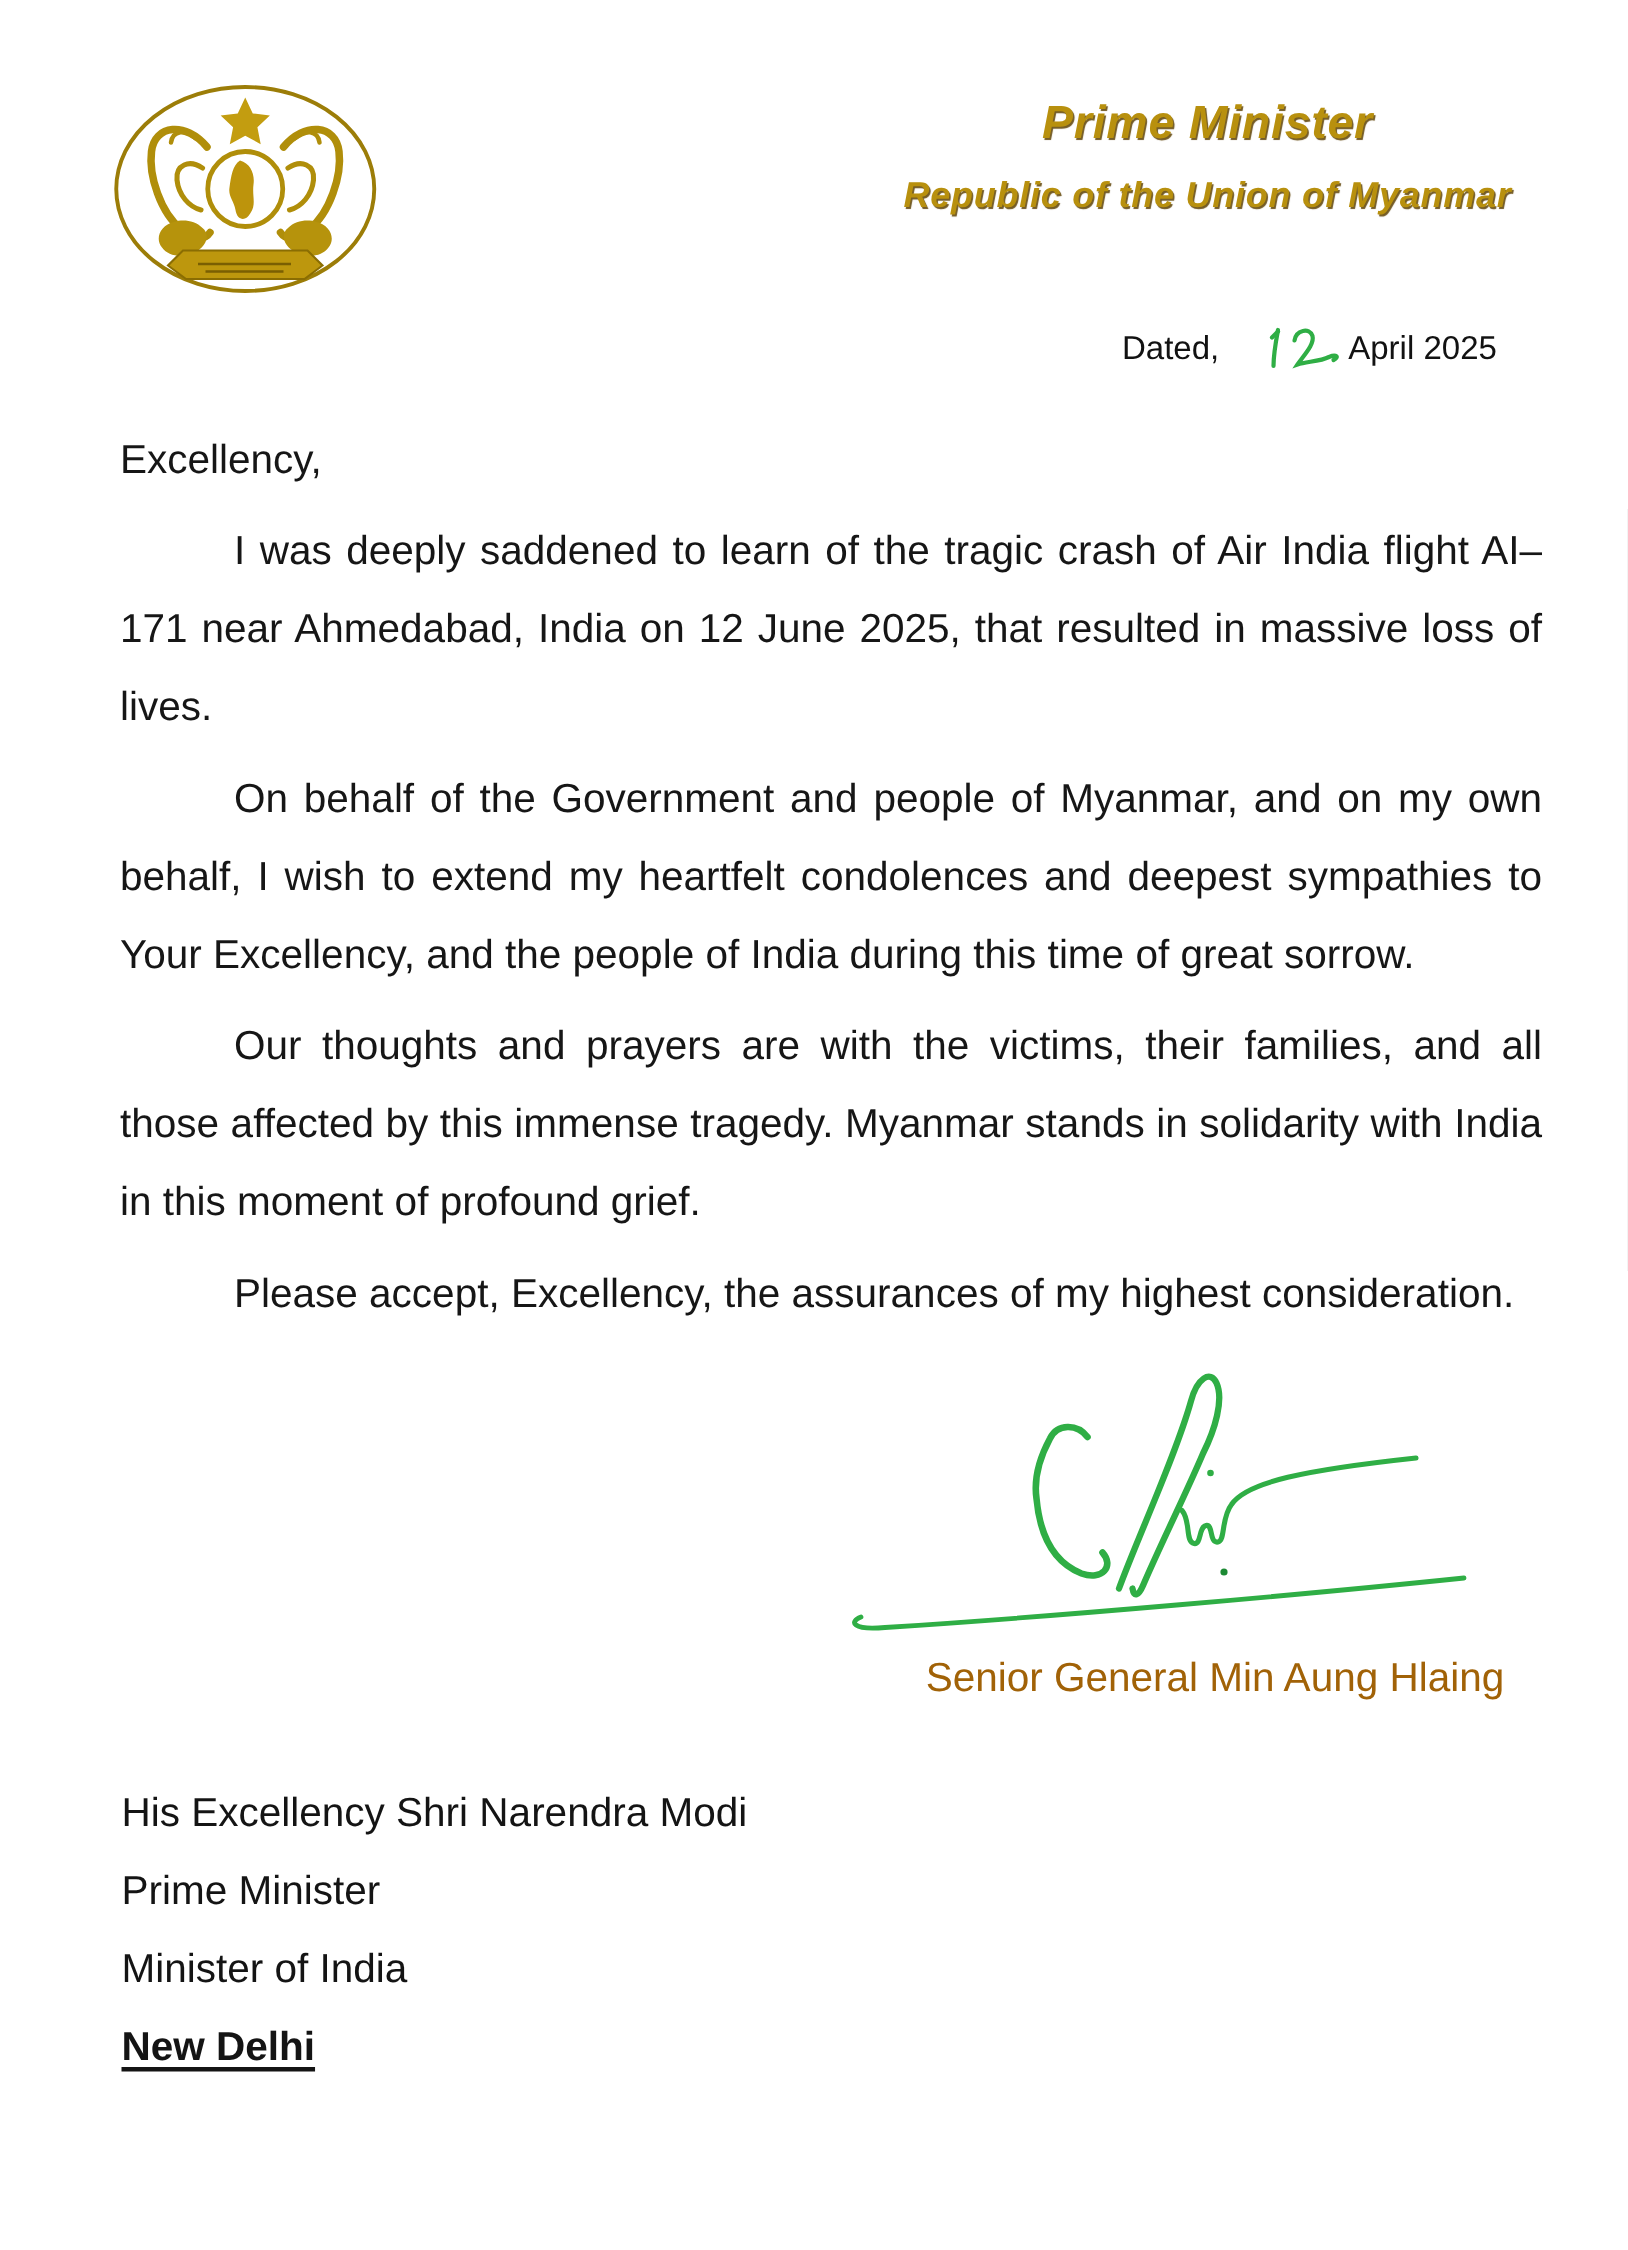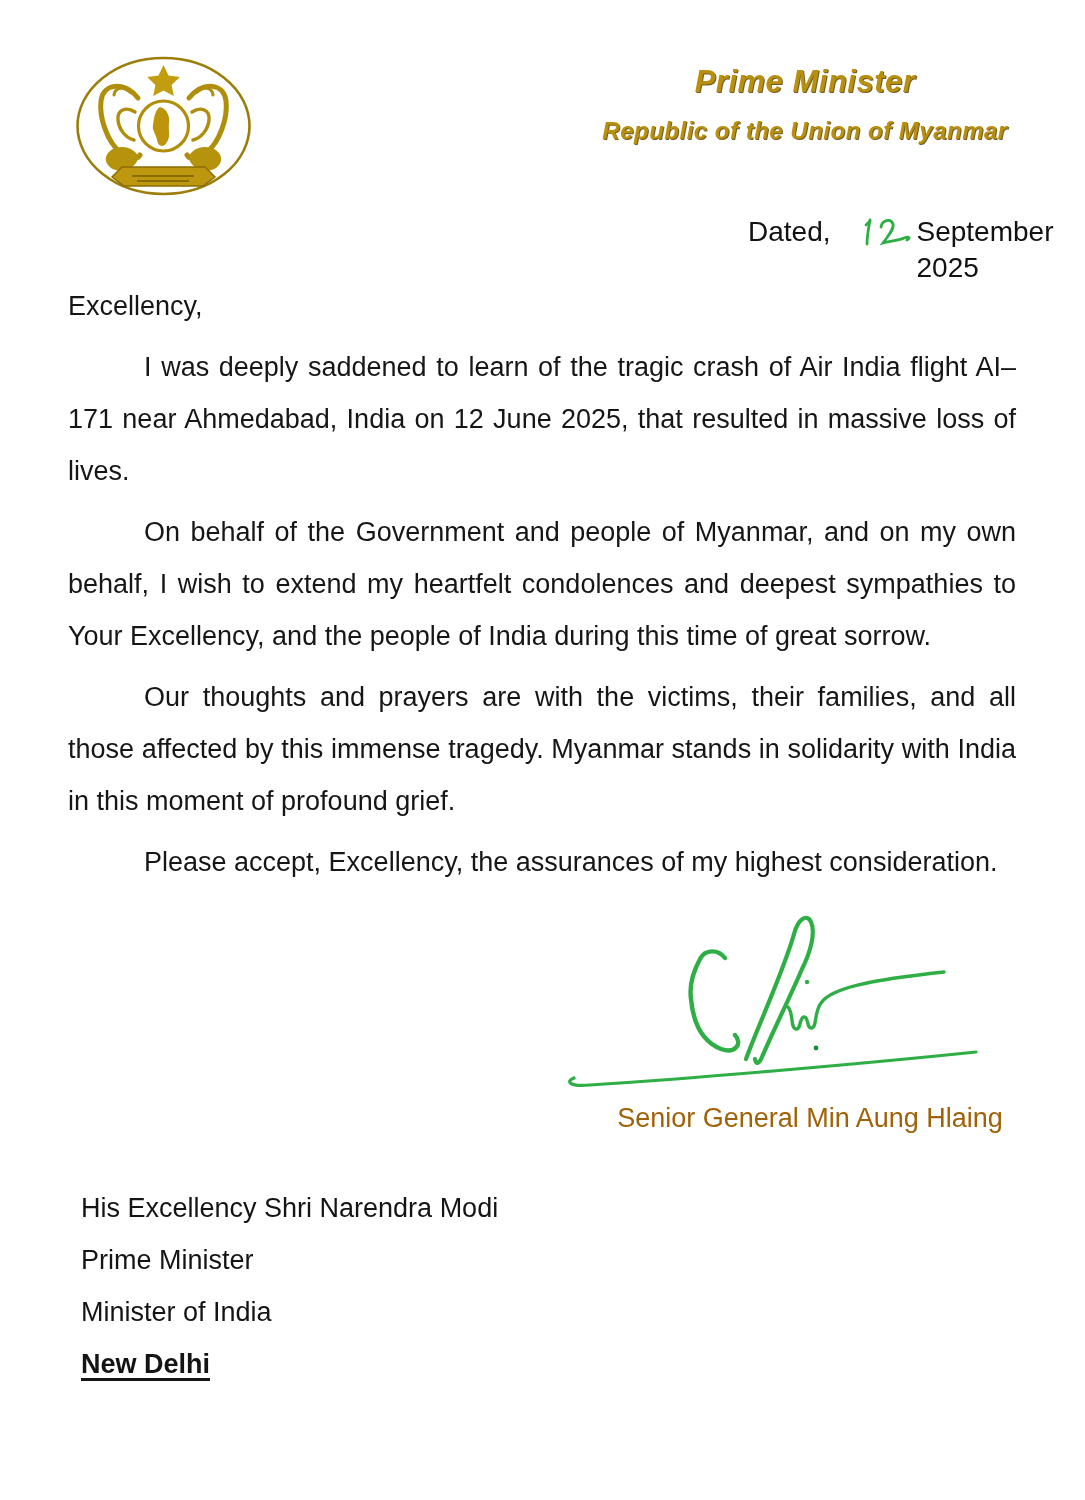--- a/index.html
+++ b/index.html
@@ -31,29 +31,29 @@
     color: #b8900e;
     text-shadow: 1px 1.2px 0.5px rgba(92, 64, 0, 0.85);
     letter-spacing: 0.5px;
   }
   .title-line.second { margin-top: 13px; font-size: 24px; }
 
   
   .dateline {
     position: absolute; left: 748px; top: 214px;
     display: flex; align-items: flex-start;
-    font-size: 28px; line-height: 36px; color: #121212;
+    font-size: 22px; line-height: 36px; color: #121212;
   }
   .dateline .label { margin-right: 26px; }
   .handwritten-day { width: 58px; height: 44px; margin-top: -2px; }
   .dateline .rest { margin-left: 2px; }
 
   
   .letter-body {
-    position: absolute; left: 68px; top: 280px; width: 948px;
+    position: absolute; left: 80px; top: 280px; width: 948px;
     font-size: 27px; line-height: 52px;
     text-align: justify; text-justify: inter-word;
     color: #161616;
   }
   .salutation { text-align: left; }
   .para { margin-top: 9px; text-indent: 76px; }
 
   
   .signature-ink {
     position: absolute; left: 548px; top: 896px;
@@ -124,21 +124,21 @@
     <span class="handwritten-day" aria-label="12">
       <svg viewBox="0 0 58 44" width="58" height="44" aria-hidden="true">
         <g fill="none" stroke="#2fae45" stroke-width="2.8" stroke-linecap="round">
           <path d="M13,9 L9,13"></path>
           <path d="M13,8 C11.5,16 10,25 10,32"></path>
           <path d="M24,15 C25,8 34,6 36,12 C37.5,17.5 30,25 26,31 C32,29 41,29 47,26 C52,24 54,26 50,28"></path>
         </g>
       </svg>
       <span class="sr-only">12</span>
     </span>
-    <span class="rest">September 2025</span>
+    <span class="rest">April 2025</span>
   </div>
 
   <main class="letter-body">
     <p class="salutation">Excellency,</p>
     <p class="para">I was deeply saddened to learn of the tragic crash of Air India flight AI–171 near Ahmedabad, India on 12 June 2025, that resulted in massive loss of lives.</p>
     <p class="para">On behalf of the Government and people of Myanmar, and on my own behalf, I wish to extend my heartfelt condolences and deepest sympathies to Your Excellency, and the people of India during this time of great sorrow.</p>
     <p class="para">Our thoughts and prayers are with the victims, their families, and all those affected by this immense tragedy. Myanmar stands in solidarity with India in this moment of profound grief.</p>
     <p class="para">Please accept, Excellency, the assurances of my highest consideration.</p>
   </main>
 

